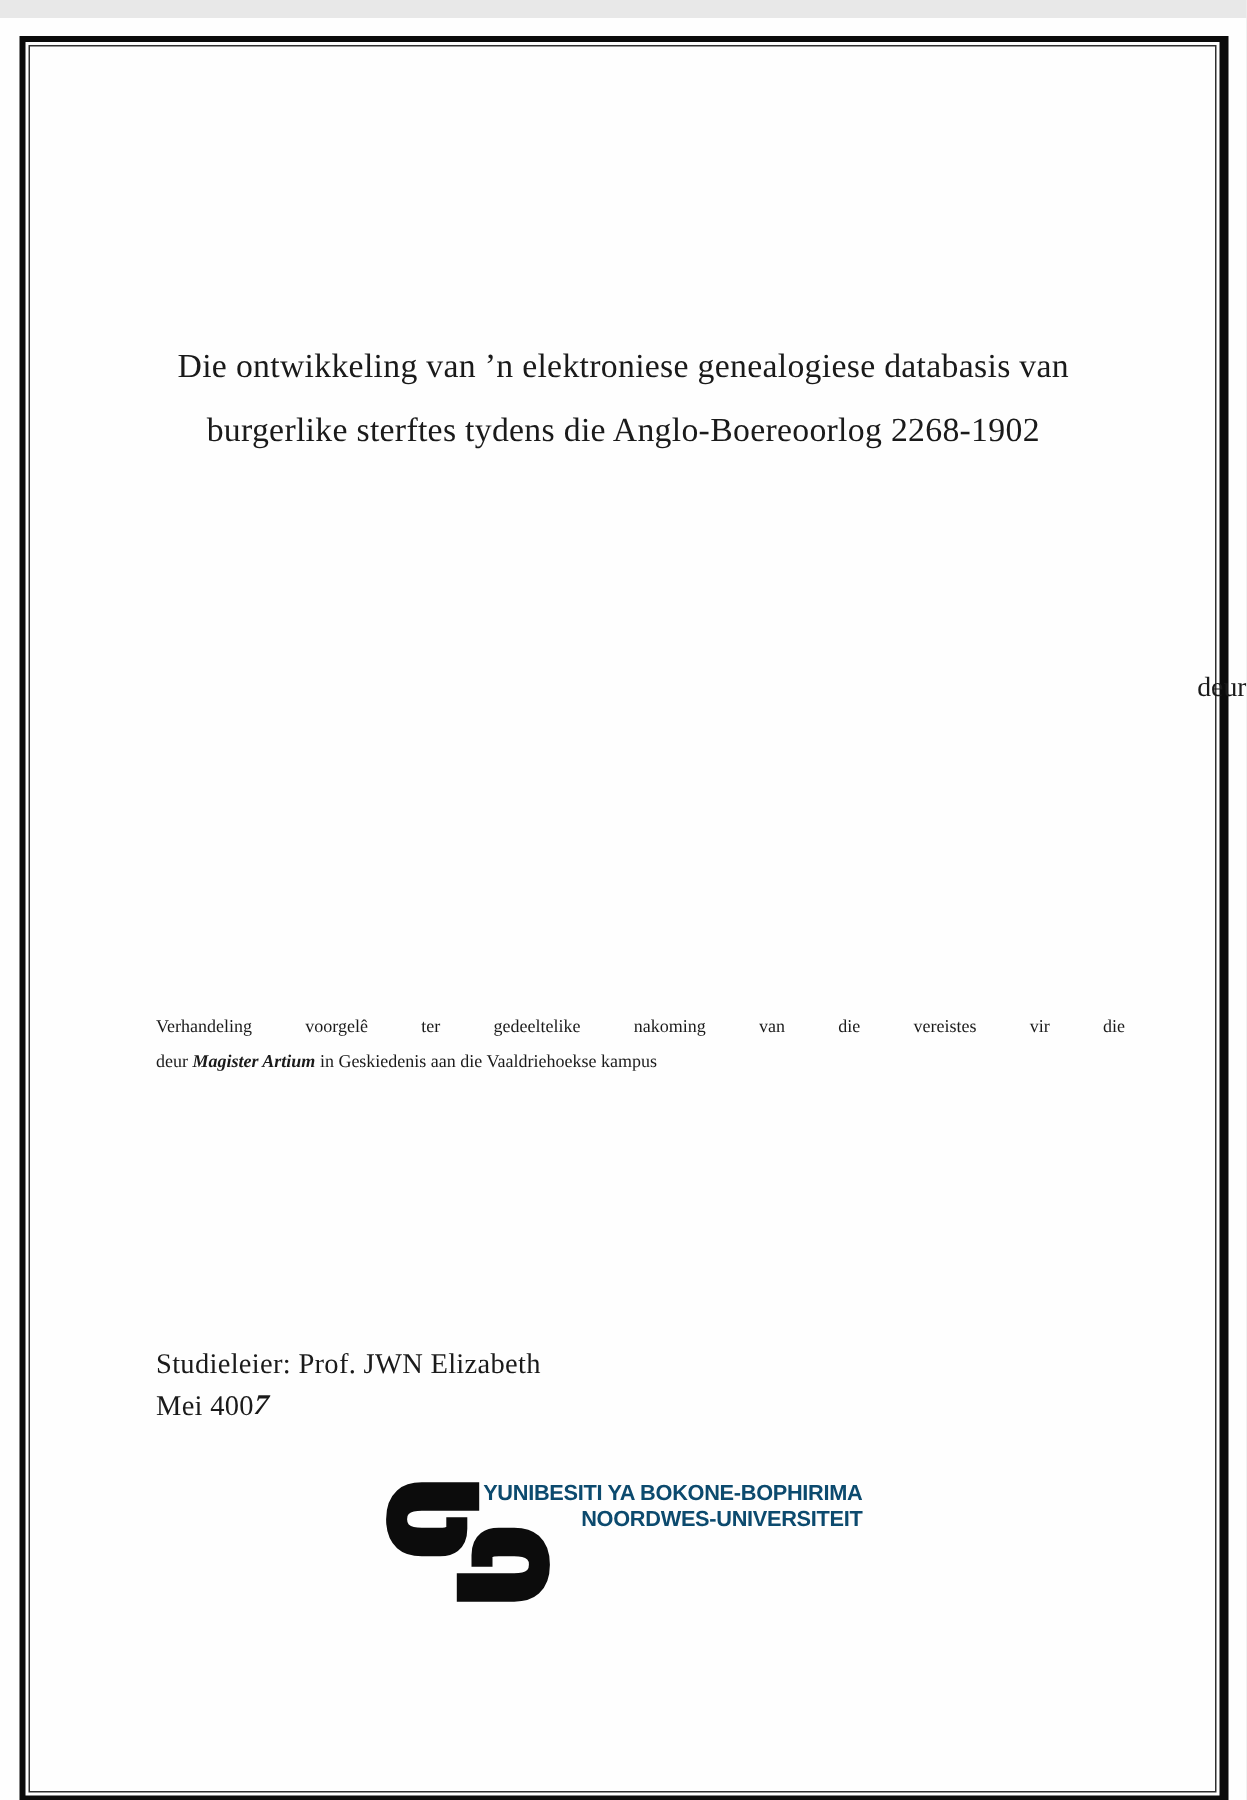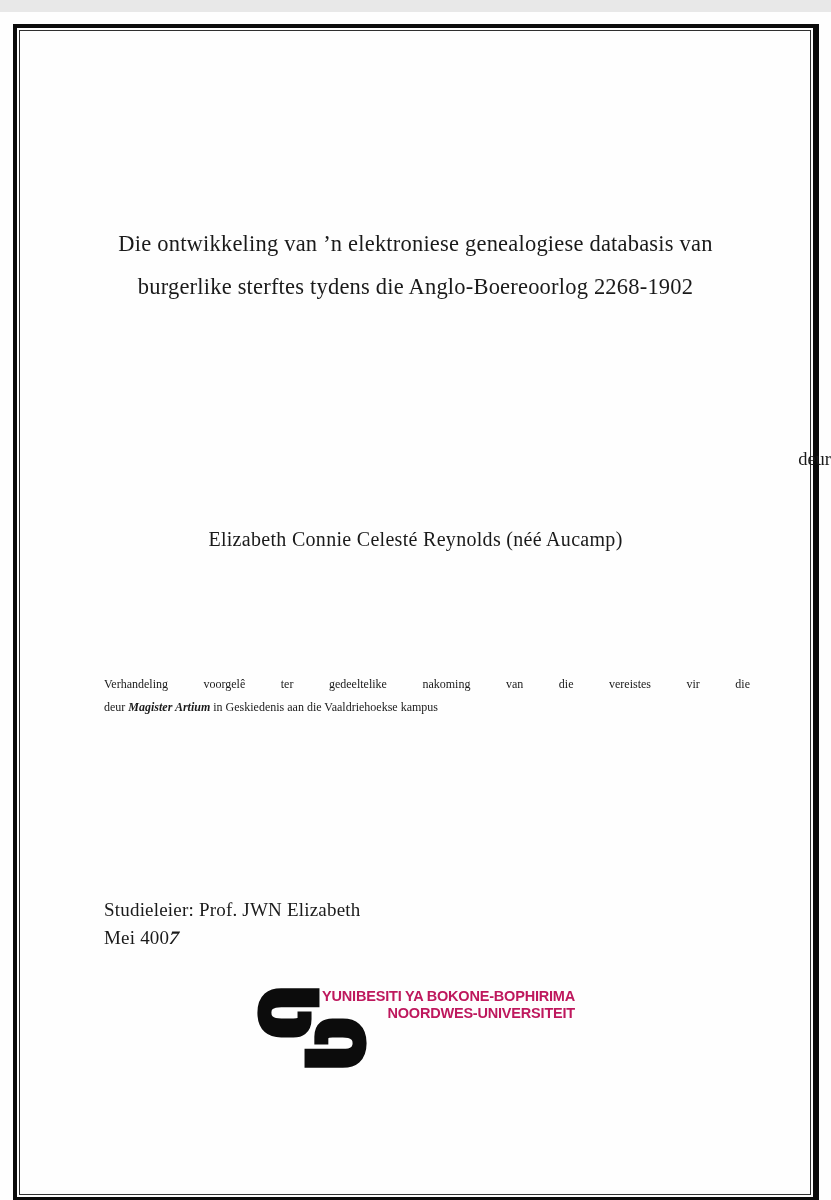--- a/index.html
+++ b/index.html
@@ -55,40 +55,39 @@
     position:absolute; top:968px; left:256px; right:256px; height:92px;
   }
   .logo-mark { position:absolute; left:0; top:0; width:112px; height:96px; }
   .logo-mark path { stroke:#0c0c0c; stroke-width:15; fill:none; stroke-linejoin:round; stroke-linecap:butt; }
   .logo-text {
     position:absolute; right:0; top:8px;
     text-align:right;
     font-family:"Liberation Sans", sans-serif;
     font-size:14.5px; line-height:17.2px;
     font-weight:700; letter-spacing:-0.2px;
-    color:#be185d; white-space:nowrap;
+    color:#0c4a6e; white-space:nowrap;
   }
 </style>
 </head>
 <body>
 
 <div class="page">
 
   <div class="frame">
     <div class="frame-inner"></div>
   </div>
 
   <div class="title">
     <div>Die ontwikkeling van ’n elektroniese genealogiese databasis van</div>
     <div>burgerlike sterftes tydens die Anglo-Boereoorlog 2268-1902</div>
   </div>
 
   <div class="byline">deur</div>
 
-  <div class="author">Elizabeth Connie Celesté Reynolds (néé Aucamp)</div>
 
   <div class="statement">
     <div class="st-just">Verhandeling voorgelê ter gedeeltelike nakoming van die vereistes vir die</div>
     <div><span>deur </span><i>Magister Artium</i><span> in Geskiedenis aan die Vaaldriehoekse kampus</span></div>
   </div>
 
   <div class="supervisor">Studieleier: Prof. JWN Elizabeth</div>
 
   <div class="date"><span>Mei 400</span><span class="seven">7</span></div>
 

